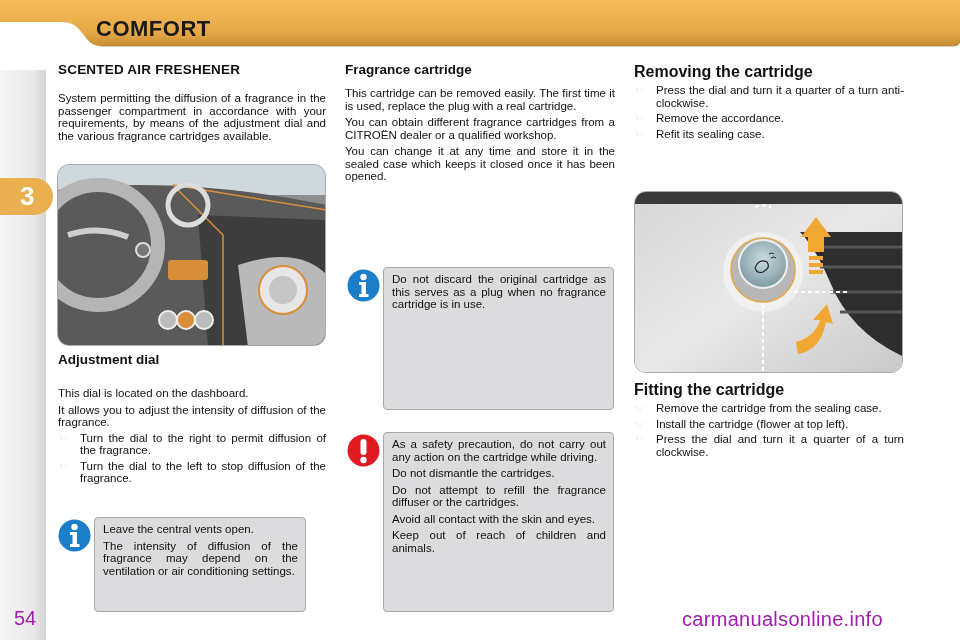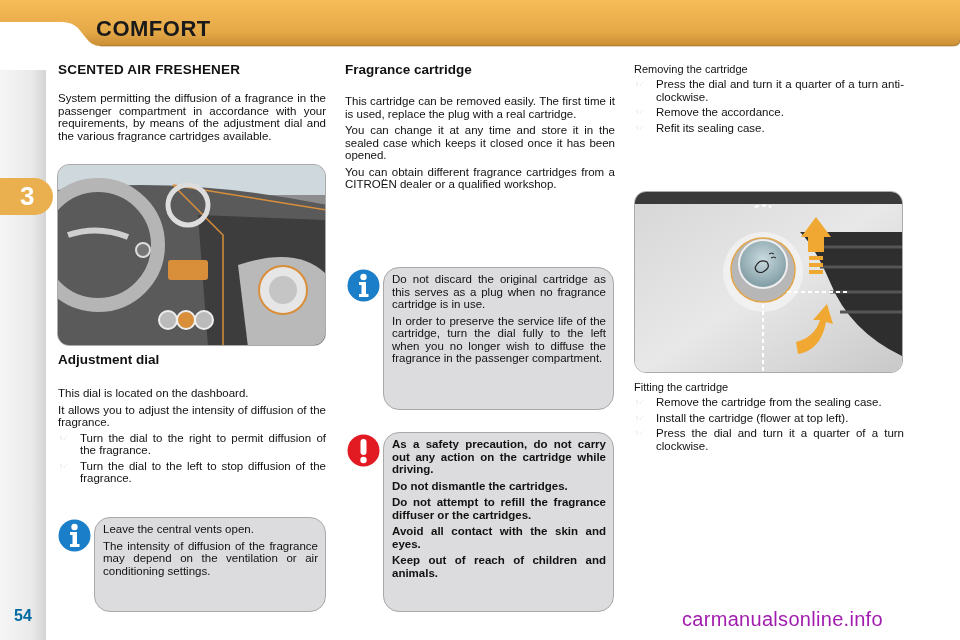--- a/index.html
+++ b/index.html
@@ -10,37 +10,37 @@
   .banner { position: absolute; left: 0; top: 0; width: 960px; height: 48px; }
   .banner svg { position: absolute; left: 0; top: 0; }
   .banner-title { position: absolute; left: 96px; top: 16px; font-size: 22px; font-weight: bold; color: #1a1a1a; letter-spacing: 0.5px; }
 
   
   .side-strip { position: absolute; left: 0; top: 70px; width: 46px; height: 570px;
     background: linear-gradient(to right, #f6f6f6 0%, #e9e9e9 70%, #d4d4d4 100%); }
   .chapter-tab { position: absolute; left: 0; top: 178px; width: 53px; height: 37px;
     background: #eab04f; border-radius: 0 19px 19px 0; color: #fff; font-weight: bold;
     font-size: 26px; line-height: 37px; padding-left: 20px; }
-  .page-number { position: absolute; left: 14px; top: 607px; font-size: 16px; font-weight: bold; color: #0369a1; }
+  .page-number { position: absolute; left: 14px; top: 607px; font-size: 20px; font-weight: normal; color: #a21caf; }
 
   
   .col { position: absolute; }
   .h1 { font-size: 13.5px; font-weight: bold; letter-spacing: 0.2px; }
   .h2 { font-size: 13.5px; font-weight: bold; }
-  .h3 { font-size: 11px; font-weight: normal; }
+  .h3 { font-size: 16px; font-weight: bold; }
   p.body { font-size: 11.5px; line-height: 12.5px; text-align: justify; margin-top: 4px; }
   .bullet { display: flex; font-size: 11.5px; line-height: 12.5px; margin-top: 3px; text-align: justify; }
   .bullet .mark { width: 22px; flex: 0 0 22px; color: #777; font-size: 9px; padding-left: 2px; }
   .bullet .txt { flex: 1; }
 
   
   .figure { position: absolute; border-radius: 12px; overflow: hidden; border: 1px solid #aaa; }
 
   
-  .note { position: absolute; background: #dcdcde; border: 1px solid #a9a9a9; border-radius: 16px; padding: 5px 7px 5px 8px; }
+  .note { position: absolute; background: #dcdcde; border: 1px solid #a9a9a9; border-radius: 4px; padding: 5px 7px 5px 8px; }
   .note p { font-size: 11.5px; line-height: 12.5px; text-align: justify; margin-bottom: 4px; }
   .note-icon { position: absolute; width: 33px; height: 33px; }
 
   .watermark { position: absolute; left: 682px; top: 608px; font-size: 20px; color: #a21caf; letter-spacing: 0.3px; }
 </style>
 </head>
 <body>
 
 <div class="banner">
   <svg width="960" height="48" viewBox="0 0 960 48">
@@ -104,52 +104,51 @@
   </div>
 </div>
 
 <div class="note-icon" style="left:58px; top:519px;">
   <svg width="33" height="33" viewBox="0 0 33 33">
       <circle cx="16.5" cy="16.5" r="16" fill="#1a7ec8"></circle>
       <circle cx="16.5" cy="8" r="3.2" fill="#fff"></circle>
       <path d="M12 13 H19 V25 H21.5 V28 H12 V25 H14.5 V16 H12 Z" fill="#fff"></path>
     </svg>
 </div>
-<div class="note" style="left:94px; top:517px; width:232px; height:95px;">
+<div class="note" style="left:94px; top:517px; width:212px; height:95px;">
   <p>Leave the central vents open.</p>
   <p>The intensity of diffusion of the fragrance may depend on the ventilation or air conditioning settings.</p>
 </div>
 
 <div class="col" style="left:345px; top:62px; width:270px;">
   <div class="h2">Fragrance cartridge</div>
-  <p class="body" style="margin-top:18px;">This cartridge can be removed easily. The first time it is used, replace the plug with a real cartridge.</p>
+  <p class="body" style="margin-top:10px;">This cartridge can be removed easily. The first time it is used, replace the plug with a real cartridge.</p>
+  <p class="body">You can obtain different fragrance cartridges from a CITROËN dealer or a qualified workshop.</p>
   <p class="body">You can change it at any time and store it in the sealed case which keeps it closed once it has been opened.</p>
-  <p class="body">You can obtain different fragrance cartridges from a CITROËN dealer or a qualified workshop.</p>
 </div>
 
 <div class="note-icon" style="left:347px; top:269px;">
   <svg width="33" height="33" viewBox="0 0 33 33">
       <circle cx="16.5" cy="16.5" r="16" fill="#1a7ec8"></circle>
       <circle cx="16.5" cy="8" r="3.2" fill="#fff"></circle>
       <path d="M12 13 H19 V25 H21.5 V28 H12 V25 H14.5 V16 H12 Z" fill="#fff"></path>
     </svg>
 </div>
 <div class="note" style="left:383px; top:267px; width:231px; height:143px;">
   <p>Do not discard the original cartridge as this serves as a plug when no fragrance cartridge is in use.</p>
-  <p>In order to preserve the service life of the cartridge, turn the dial fully to the left when you no longer wish to diffuse the fragrance in the passenger compartment.</p>
 </div>
 
 <div class="note-icon" style="left:347px; top:434px;">
   <svg width="33" height="33" viewBox="0 0 33 33">
       <circle cx="16.5" cy="16.5" r="16" fill="#e21b23"></circle>
       <rect x="13.5" y="5" width="6" height="16" rx="3" fill="#fff"></rect>
       <circle cx="16.5" cy="26" r="3.2" fill="#fff"></circle>
     </svg>
 </div>
-<div class="note" style="left:383px; top:432px; width:231px; height:180px;font-weight:bold;">
+<div class="note" style="left:383px; top:432px; width:231px; height:180px;">
   <p>As a safety precaution, do not carry out any action on the cartridge while driving.</p>
   <p>Do not dismantle the cartridges.</p>
   <p>Do not attempt to refill the fragrance diffuser or the cartridges.</p>
   <p>Avoid all contact with the skin and eyes.</p>
   <p>Keep out of reach of children and animals.</p>
 </div>
 
 <div class="col" style="left:634px; top:63px; width:270px;">
   <div class="h3">Removing the cartridge</div>
   <div class="bullet">

